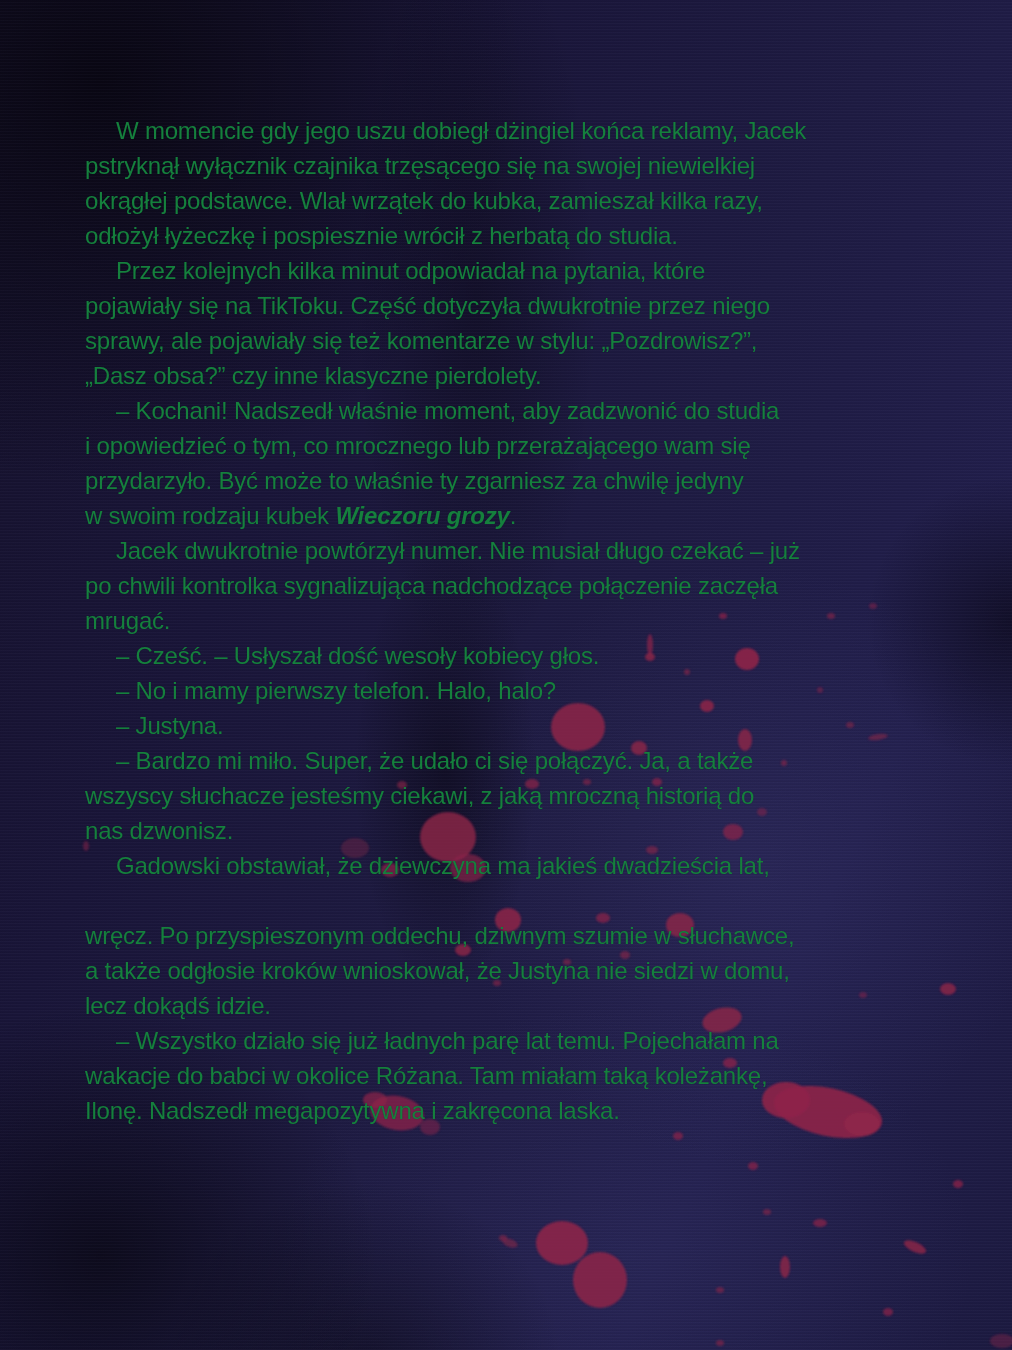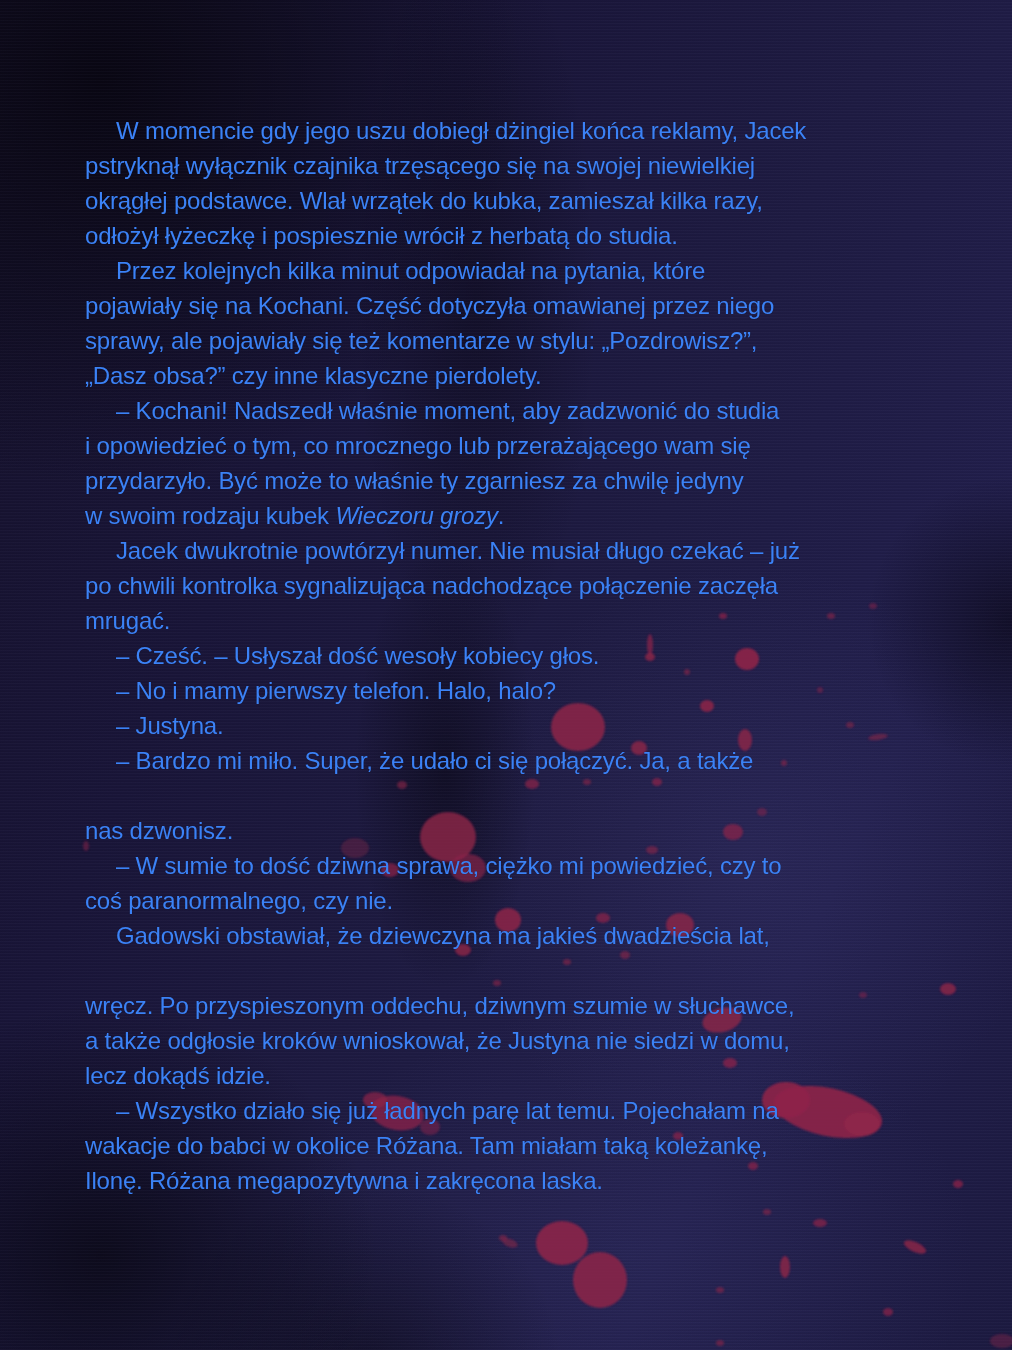--- a/index.html
+++ b/index.html
@@ -24,28 +24,28 @@
       radial-gradient(38% 26% at 10% 93%, rgba(5,4,11,0.65), transparent 72%),
       radial-gradient(26% 18% at 36% 101%, rgba(6,5,12,0.45), transparent 75%),
       radial-gradient(42% 32% at 74% 64%, rgba(92,90,165,0.14), transparent 70%),
       radial-gradient(48% 26% at 62% 93%, rgba(84,84,155,0.13), transparent 72%),
       linear-gradient(115deg,#15112a 0%,#191538 30%,#1e1b42 55%,#211e4b 76%,#1c1a40 100%);
   }
   .splatter{position:absolute;inset:0;}
   .text-block{
     position:absolute;
     left:85px;top:113px;width:880px;
-    color:#3b82f6;
+    color:#15803d;
     font-size:24px;line-height:35px;
     letter-spacing:-0.2px;
     white-space:nowrap;
     text-shadow:0 0 1px rgba(10,8,20,0.35);
   }
   .para{margin:0;text-indent:31px;}
-  .para em{font-style:italic;}
+  .para em{font-style:italic;font-weight:bold;}
 </style>
 </head>
 <body>
 
 <div class="page">
   <div class="fabric"></div>
 
   <svg class="splatter" width="1012" height="1350" viewBox="0 0 1012 1350" aria-hidden="true">
     <defs>
       <filter id="soft" x="-30%" y="-30%" width="160%" height="160%">
@@ -114,24 +114,23 @@
       <ellipse cx="785" cy="1267" rx="5" ry="11" opacity="0.8"></ellipse>
       <ellipse cx="720" cy="1290" rx="4" ry="3" opacity="0.6"></ellipse>
       <ellipse cx="888" cy="1312" rx="5" ry="4" opacity="0.7"></ellipse>
       <ellipse cx="720" cy="1343" rx="4" ry="3" opacity="0.6"></ellipse>
       <ellipse cx="1002" cy="1341" rx="12" ry="7" opacity="0.4"></ellipse>
     </g>
   </svg>
 
   <div class="text-block">
       <p class="para"><span>W momencie gdy jego uszu dobiegł dżingiel końca reklamy, Jacek</span><br><span>pstryknął wyłącznik czajnika trzęsącego się na swojej niewielkiej</span><br><span>okrągłej podstawce. Wlał wrzątek do kubka, zamieszał kilka razy,</span><br><span>odłożył łyżeczkę i pospiesznie wrócił z herbatą do studia.</span></p>
-      <p class="para"><span>Przez kolejnych kilka minut odpowiadał na pytania, które</span><br><span>pojawiały się na Kochani. Część dotyczyła omawianej przez niego</span><br><span>sprawy, ale pojawiały się też komentarze w stylu: „Pozdrowisz?”,</span><br><span>„Dasz obsa?” czy inne klasyczne pierdolety.</span></p>
+      <p class="para"><span>Przez kolejnych kilka minut odpowiadał na pytania, które</span><br><span>pojawiały się na TikToku. Część dotyczyła dwukrotnie przez niego</span><br><span>sprawy, ale pojawiały się też komentarze w stylu: „Pozdrowisz?”,</span><br><span>„Dasz obsa?” czy inne klasyczne pierdolety.</span></p>
       <p class="para"><span>– Kochani! Nadszedł właśnie moment, aby zadzwonić do studia</span><br><span>i opowiedzieć o tym, co mrocznego lub przerażającego wam się</span><br><span>przydarzyło. Być może to właśnie ty zgarniesz za chwilę jedyny</span><br><span>w swoim rodzaju kubek </span><em>Wieczoru grozy</em><span>.</span></p>
       <p class="para"><span>Jacek dwukrotnie powtórzył numer. Nie musiał długo czekać – już</span><br><span>po chwili kontrolka sygnalizująca nadchodzące połączenie zaczęła</span><br><span>mrugać.</span></p>
       <p class="para"><span>– Cześć. – Usłyszał dość wesoły kobiecy głos.</span></p>
       <p class="para"><span>– No i mamy pierwszy telefon. Halo, halo?</span></p>
       <p class="para"><span>– Justyna.</span></p>
-      <p class="para"><span>– Bardzo mi miło. Super, że udało ci się połączyć. Ja, a także</span><br><br><span>nas dzwonisz.</span></p>
-      <p class="para"><span>– W sumie to dość dziwna sprawa, ciężko mi powiedzieć, czy to</span><br><span>coś paranormalnego, czy nie.</span></p>
+      <p class="para"><span>– Bardzo mi miło. Super, że udało ci się połączyć. Ja, a także</span><br><span>wszyscy słuchacze jesteśmy ciekawi, z jaką mroczną historią do</span><br><span>nas dzwonisz.</span></p>
       <p class="para"><span>Gadowski obstawiał, że dziewczyna ma jakieś dwadzieścia lat,</span><br><br><span>wręcz. Po przyspieszonym oddechu, dziwnym szumie w słuchawce,</span><br><span>a także odgłosie kroków wnioskował, że Justyna nie siedzi w domu,</span><br><span>lecz dokądś idzie.</span></p>
-      <p class="para"><span>– Wszystko działo się już ładnych parę lat temu. Pojechałam na</span><br><span>wakacje do babci w okolice Różana. Tam miałam taką koleżankę,</span><br><span>Ilonę. Różana megapozytywna i zakręcona laska.</span></p>
+      <p class="para"><span>– Wszystko działo się już ładnych parę lat temu. Pojechałam na</span><br><span>wakacje do babci w okolice Różana. Tam miałam taką koleżankę,</span><br><span>Ilonę. Nadszedł megapozytywna i zakręcona laska.</span></p>
     </div>
 </div>
 
 </body></html>

